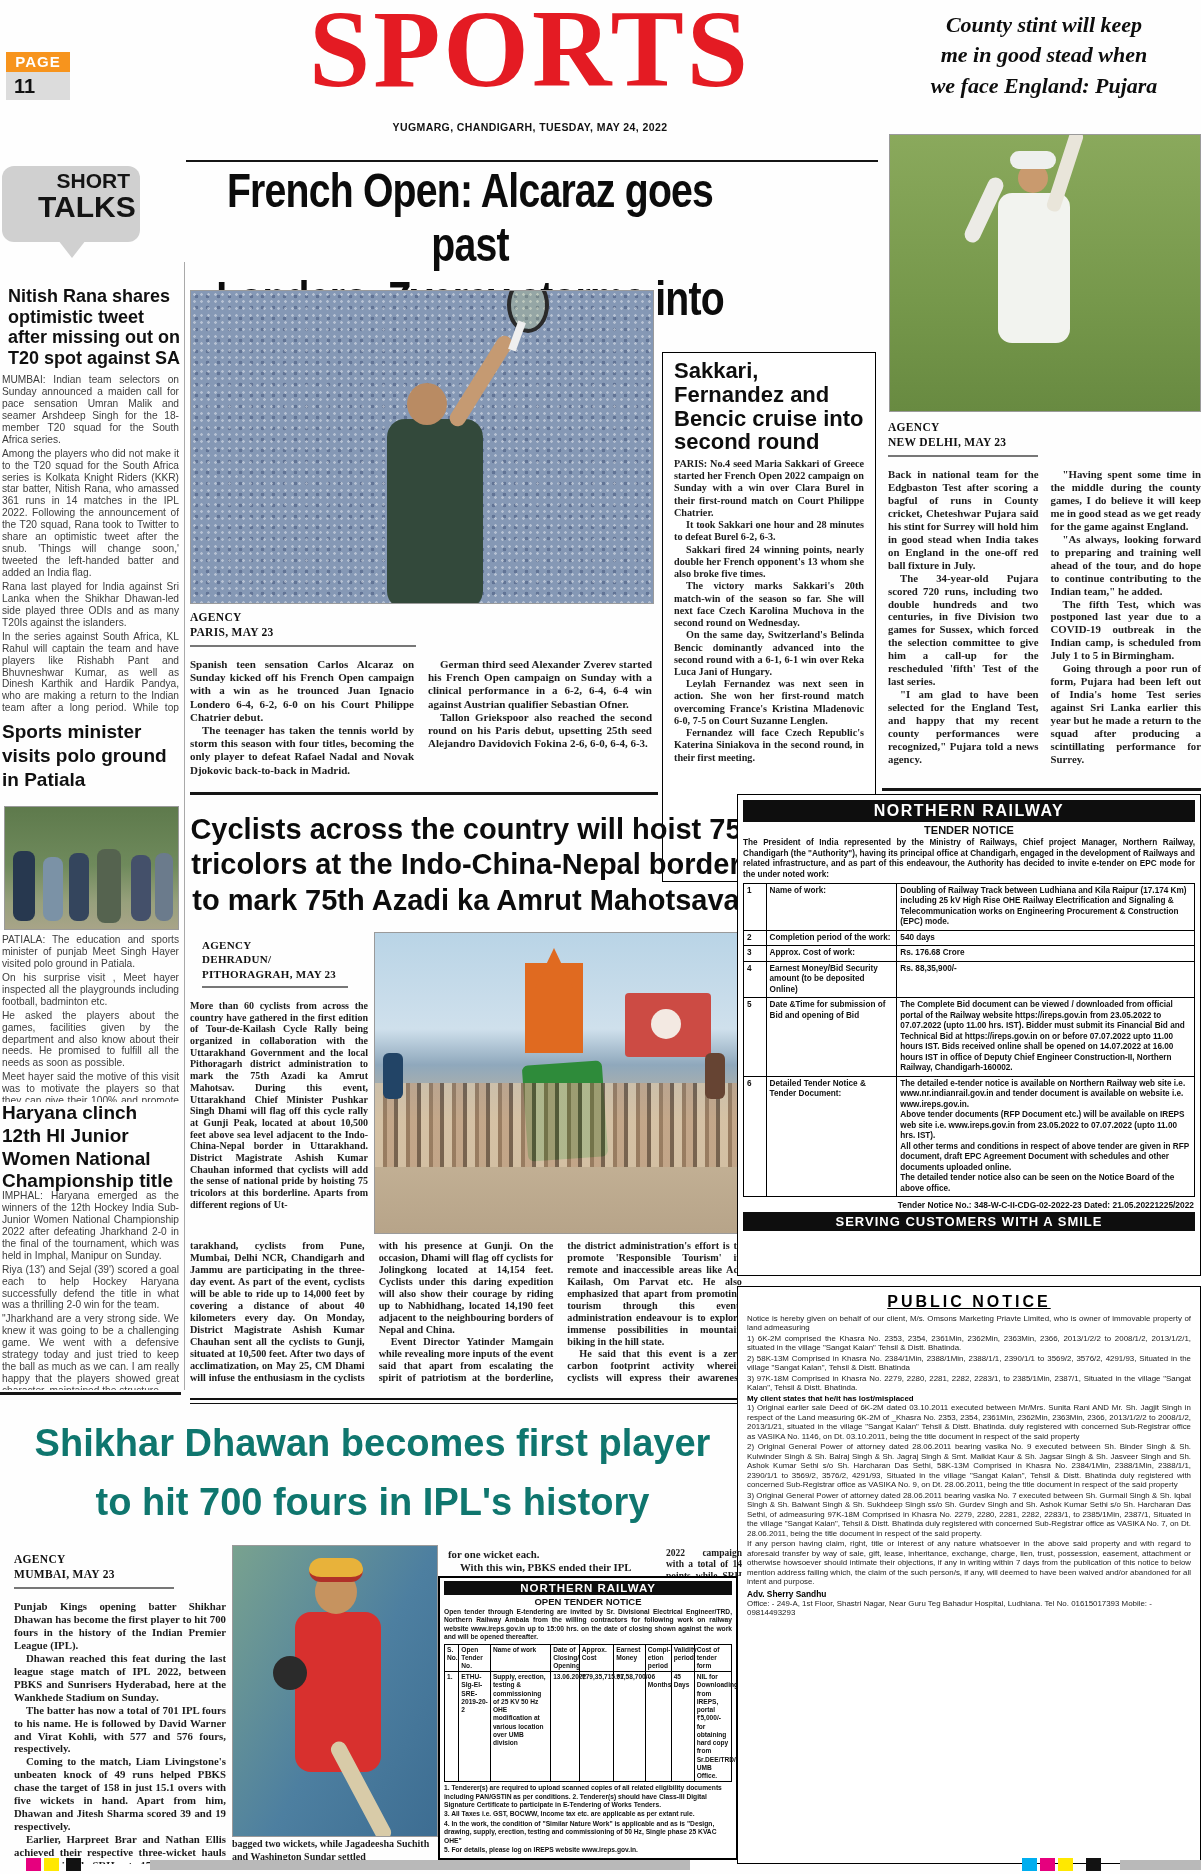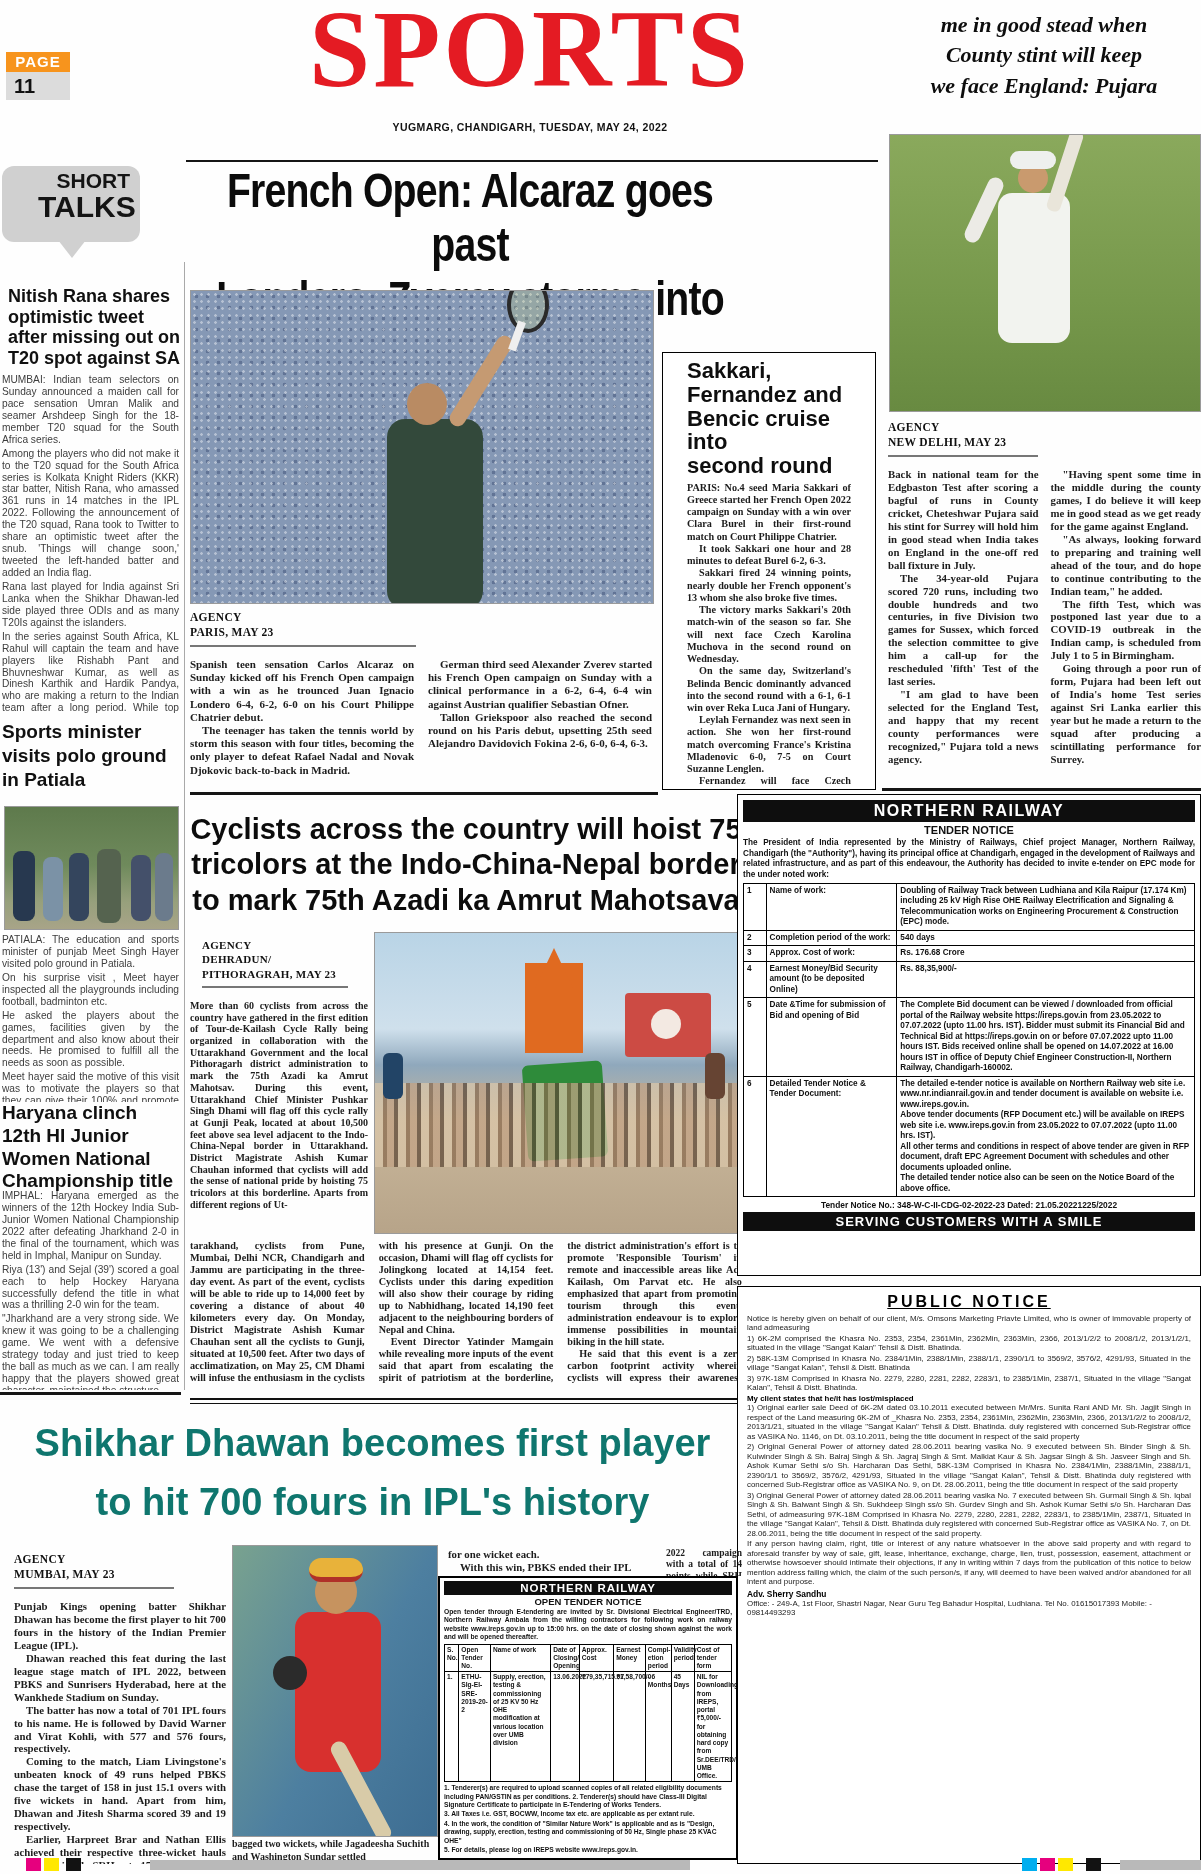--- a/index.html
+++ b/index.html
@@ -42,22 +42,22 @@
   <div class="abs" style="left:6px;top:52px;">
     <div class="sans b" style="background:#f7941d;color:#fff;width:64px;height:20px;font-size:15px;text-align:center;line-height:20px;letter-spacing:1px;">PAGE</div>
     <div class="sans b" style="background:#dcdcdc;color:#111;width:56px;height:28px;font-size:20px;line-height:28px;padding-left:8px;">11</div>
   </div>
 
   <div class="abs serif b ctr" style="left:240px;top:-6px;width:580px;font-size:110px;line-height:1;color:#e41b23;letter-spacing:3px;">SPORTS</div>
 
   <div class="abs sans b ctr" style="left:240px;top:121px;width:580px;font-size:10.5px;letter-spacing:.4px;color:#121212;">YUGMARG, CHANDIGARH, TUESDAY, MAY 24, 2022</div>
 
   <div class="abs serif b ctr" style="left:890px;top:10px;width:308px;font-size:22px;font-style:italic;line-height:1.38;color:#0d0d0d;">
+      <p class="hl">County stint will keep</p>
       <p class="hl">me in good stead when</p>
-      <p class="hl">County stint will keep</p>
       <p class="hl">we face England: Pujara</p>
     </div>
 
   <div class="rule" style="left:186px;top:160px;width:692px;height:2px;"></div>
 
   <div class="photo" style="left:889px;top:134px;width:310px;height:276px;background:linear-gradient(180deg,#8aa95c 0%,#76984b 60%,#688a41 100%);">
     <div class="abs" style="left:128px;top:28px;width:30px;height:30px;border-radius:50%;background:#c99a6e;"></div>
     <div class="abs" style="left:120px;top:16px;width:46px;height:18px;border-radius:9px;background:#eef0ee;"></div>
     <div class="abs" style="left:108px;top:58px;width:72px;height:150px;border-radius:14px;background:#f2f3ef;"></div>
     <div class="abs" style="left:168px;top:-6px;width:14px;height:84px;border-radius:6px;background:#e9e5da;transform:rotate(18deg);"></div>
@@ -119,21 +119,21 @@
   <div class="abs byline" style="left:190px;top:610px;width:226px;">AGENCY
 PARIS, MAY 23</div>
   <div class="abs body-text just" style="left:190px;top:658px;width:462px;height:134px;font-size:11px;line-height:1.2;column-count:2;column-gap:14px;">
       <p>Spanish teen sensation Carlos Alcaraz on Sunday kicked off his French Open campaign with a win as he trounced Juan Ignacio Londero 6-4, 6-2, 6-0 on his Court Philippe Chatrier debut.</p>
       <p>The teenager has taken the tennis world by storm this season with four titles, becoming the only player to defeat Rafael Nadal and Novak Djokovic back-to-back in Madrid.</p>
       <p>German third seed Alexander Zverev started his French Open campaign on Sunday with a clinical performance in a 6-2, 6-4, 6-4 win against Austrian qualifier Sebastian Ofner.</p>
       <p>Tallon Griekspoor also reached the second round on his Paris debut, upsetting 25th seed Alejandro Davidovich Fokina 2-6, 6-0, 6-4, 6-3.</p>
     </div>
   <div class="rule" style="left:190px;top:792px;width:468px;height:3px;"></div>
 
-  <div class="noticebox" style="left:662px;top:352px;width:214px;height:438px;border-width:1px;padding:6px 24px;">
+  <div class="noticebox" style="left:662px;top:352px;width:214px;height:530px;border-width:1px;padding:6px 11px;">
     <div class="sans b" style="font-size:22px;line-height:1.08;color:#0e0e0e;margin-bottom:4px;">
         <p class="hl">Sakkari,</p>
         <p class="hl">Fernandez and</p>
         <p class="hl">Bencic cruise into</p>
         <p class="hl">second round</p>
       </div>
     <div class="body-text just" style="font-size:10.2px;line-height:1.2;height:312px;">
         <p>PARIS: No.4 seed Maria Sakkari of Greece started her French Open 2022 campaign on Sunday with a win over Clara Burel in their first-round match on Court Philippe Chatrier.</p>
         <p>It took Sakkari one hour and 28 minutes to defeat Burel 6-2, 6-3.</p>
         <p>Sakkari fired 24 winning points, nearly double her French opponent's 13 whom she also broke five times.</p>
@@ -226,21 +226,21 @@
       <tr>
             <td>6</td>
             <td>Detailed Tender Notice &amp; Tender Document:</td>
             <td class="pre">The detailed e-tender notice is available on Northern Railway web site i.e. www.nr.indianrail.gov.in and tender document is available on website i.e. www.ireps.gov.in.
 Above tender documents (RFP Document etc.) will be available on IREPS web site i.e. www.ireps.gov.in from 23.05.2022 to 07.07.2022 (upto 11.00 hrs. IST).
 All other terms and conditions in respect of above tender are given in RFP document, draft EPC Agreement Document with schedules and other documents uploaded online.
 The detailed tender notice also can be seen on the Notice Board of the above office.</td>
           </tr>
     </tbody>
       </table>
-    <div class="sans b" style="display:flex;justify-content:center;font-size:8.4px;margin:3px 1px 2px 1px;">
+    <div class="sans b" style="display:flex;justify-content:flex-end;font-size:8.4px;margin:3px 1px 2px 1px;">
       <span>Tender Notice No.: 348-W-C-II-CDG-02-2022-23 Dated: 21.05.2022</span>
       <span>1225/2022</span>
     </div>
     <div class="bar" style="font-size:13px;letter-spacing:1px;padding:2px 0;">SERVING CUSTOMERS WITH A SMILE</div>
   </div>
 
   <div class="noticebox sans" style="left:737px;top:1286px;width:464px;height:578px;padding:6px 9px;color:#222;">
     <div class="b ctr" style="font-size:16px;letter-spacing:3px;text-decoration:underline;margin-bottom:3px;color:#000;">PUBLIC NOTICE</div>
     <div class="pn-text just" style="font-size:7.9px;line-height:1.2;">
         <p>Notice is hereby given on behalf of our client, M/s. Omsons Marketing Priavte Limited, who is owner of immovable property of land admeasuring</p>

